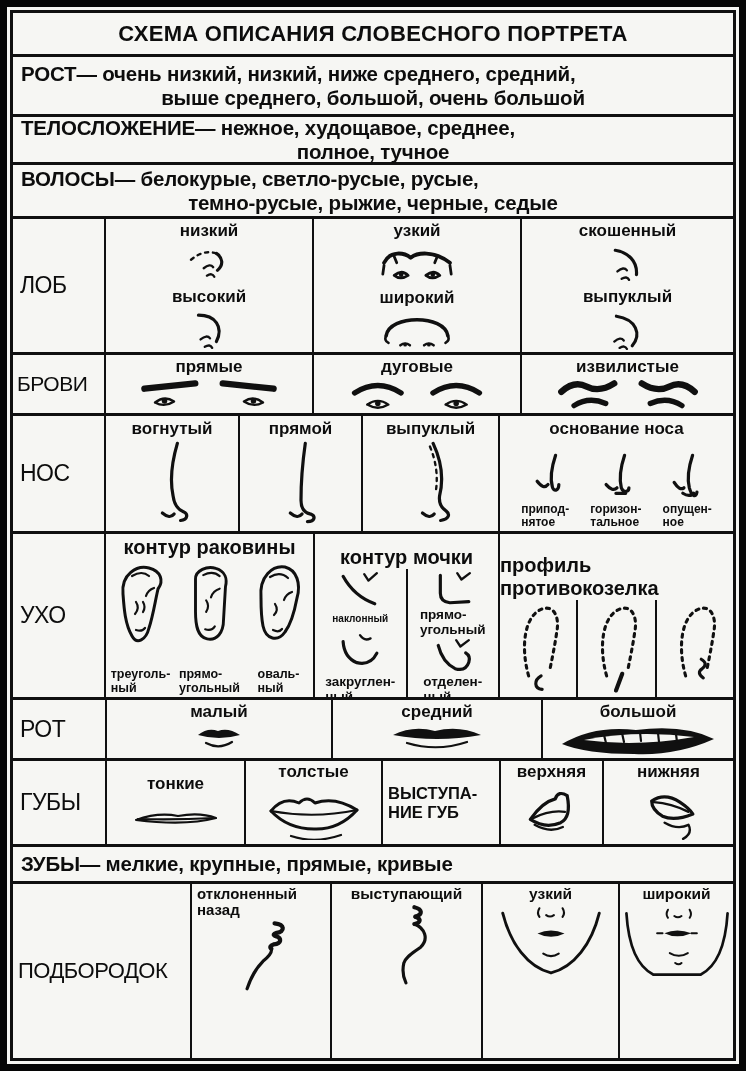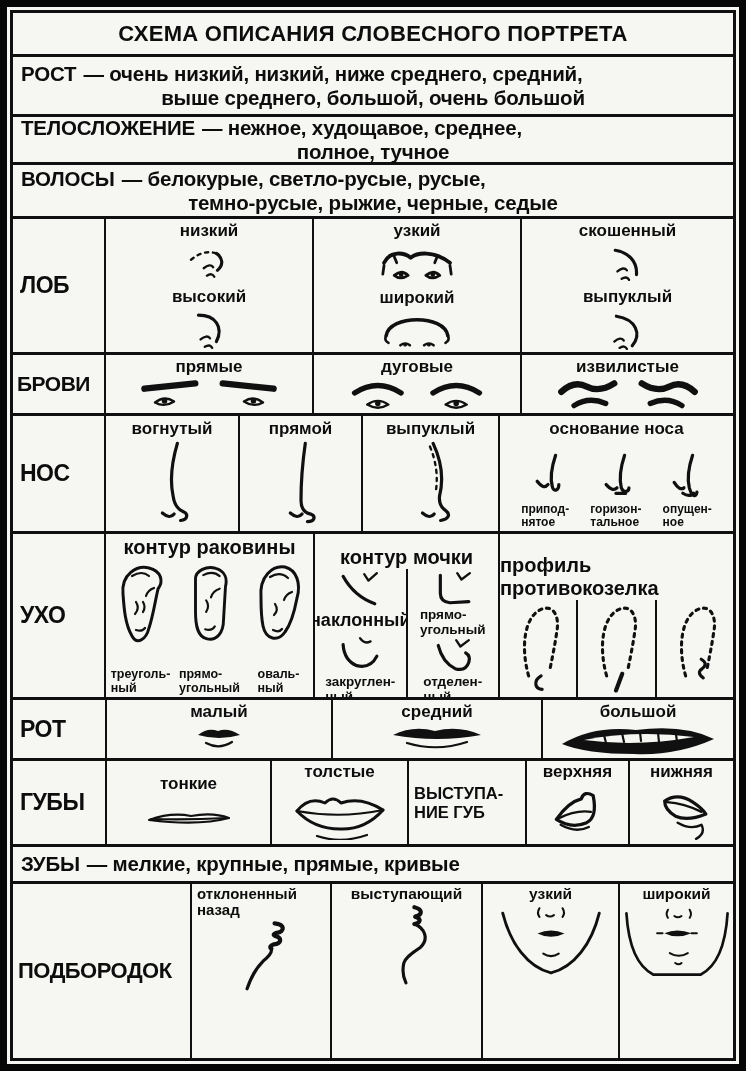--- a/index.html
+++ b/index.html
@@ -8,32 +8,32 @@
   .page  { width:746px; height:1071px; background:#060606; padding:7px; }
   .sheet { width:100%; height:100%; background:#f6f6f3; padding:3px; }
   .tbl   { width:100%; height:100%; border:3px solid #101010; display:flex; flex-direction:column; overflow:hidden; }
 
   .row { display:flex; border-bottom:3px solid #101010; flex-shrink:0; background:#f6f6f3; }
   .row:last-child { border-bottom:none; flex:1; }
 
   
   .trow { flex-direction:column; justify-content:center; padding:1px 8px; }
   .trow .l1 { font-size:20.5px; font-weight:bold; letter-spacing:-0.2px; white-space:nowrap; }
-  .trow .l1 .txt { margin-left:7px; }
+  .trow .l1 .txt { }
   .trow .l2 { font-size:20.5px; font-weight:bold; text-align:center; letter-spacing:-0.2px; }
   .rlabel { font-weight:bold; }
 
   .title-row { height:44px; align-items:center; justify-content:center; }
   .title-row .title { font-size:22px; font-weight:bold; letter-spacing:0.3px; }
 
   
   .cell { border-left:2px solid #101010; display:flex; flex-direction:column; align-items:center; flex-shrink:0; overflow:hidden; }
   .cell.first { border-left:none; }
   .labcell { justify-content:center; align-items:flex-start; padding-left:7px; }
-  .biglabel { font-size:23px; font-weight:bold; letter-spacing:-0.5px; }
+  .biglabel { font-size:23px; font-weight:normal; letter-spacing:-0.5px; }
   .cl  { font-size:17px; font-weight:bold; line-height:1.12; text-align:right; }
   .sm  { font-size:12.5px; font-weight:bold; line-height:1.08; white-space:pre-line; }
   .ttl { font-size:20px; font-weight:bold; }
   .grow { flex:1 1 auto !important; }
 
   svg { display:block; }
   svg path, svg line { stroke:#101010; fill:none; stroke-width:3; stroke-linecap:round; stroke-linejoin:round; }
   svg .fill { fill:#101010; stroke:none; }
   svg .paper { fill:#f6f6f3; stroke:none; }
   svg .dash { stroke-dasharray:3 4.5; }
@@ -251,21 +251,21 @@
     </div>
 
     <div class="cell" style="width:185px;padding-top:12px">
       <span class="ttl">контур мочки</span>
       <div class="subcols">
         <div class="subcol">
           <svg width="52" height="38" viewBox="0 0 44 36">
             <path class="thin" d="M26,4 l4,6 l8,-7"></path>
             <path d="M6,6 C12,17 22,27 36,32"></path>
           </svg>
-          <span class="sm" style="font-size:18px">наклонный</span>
+          <span class="sm" style="font-size:10px">наклонный</span>
           <svg width="52" height="38" viewBox="0 0 44 36">
             <path class="thin" d="M22,4 q4,6 10,3"></path>
             <path d="M6,10 Q7,25 19,30 Q32,33 38,21"></path>
           </svg>
           <span class="sm" style="font-size:13.5px">закруглен-
 ный</span>
         </div>
         <div class="subcol bl">
           <svg width="52" height="38" viewBox="0 0 44 36">
             <path class="thin" d="M26,3 l4,6 l8,-6"></path>
@@ -336,21 +336,21 @@
         <path class="paper" d="M28,19 Q80,9 138,16 Q82,26 28,19 Z"></path>
         <path class="thin" d="M48,14 l2,8 M66,12 l2,9 M84,11 l1,9 M102,12 l1,9 M120,13 l1,8"></path>
       </svg>
     </div>
   </div>
 
   <div class="row" style="height:86px">
     <div class="cell first labcell" style="width:92px">
       <span class="biglabel">ГУБЫ</span>
     </div>
-    <div class="cell" style="width:165px;justify-content:space-evenly">
+    <div class="cell" style="width:139px;justify-content:space-evenly">
       <span class="cl">тонкие</span>
       <svg width="96" height="24" viewBox="0 0 96 24">
         <path class="thin" d="M8,13 Q30,5 50,9 Q72,5 88,11 Q58,19 8,13 Z"></path>
         <path class="thin" d="M10,12 Q48,13 86,11"></path>
       </svg>
     </div>
     <div class="cell" style="width:137px;justify-content:space-between;padding:1px 0 4px">
       <span class="cl">толстые</span>
       <svg width="102" height="54" viewBox="0 0 102 54">
         <path d="M8,25 Q20,10 36,17 Q44,9 52,17 Q72,10 94,24"></path>

